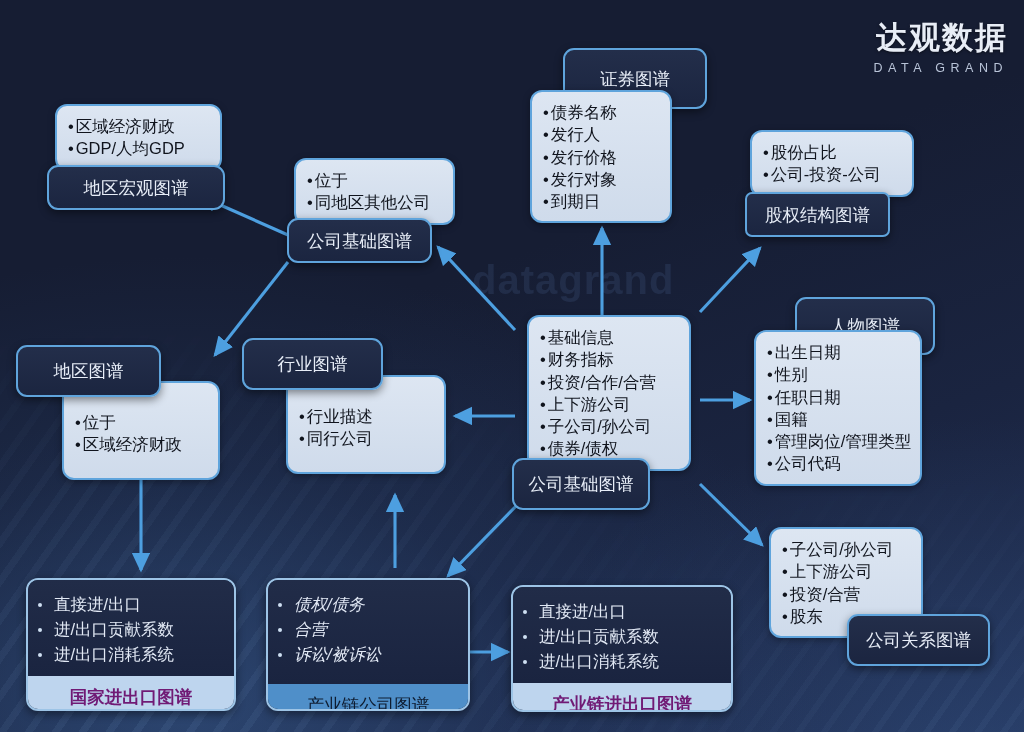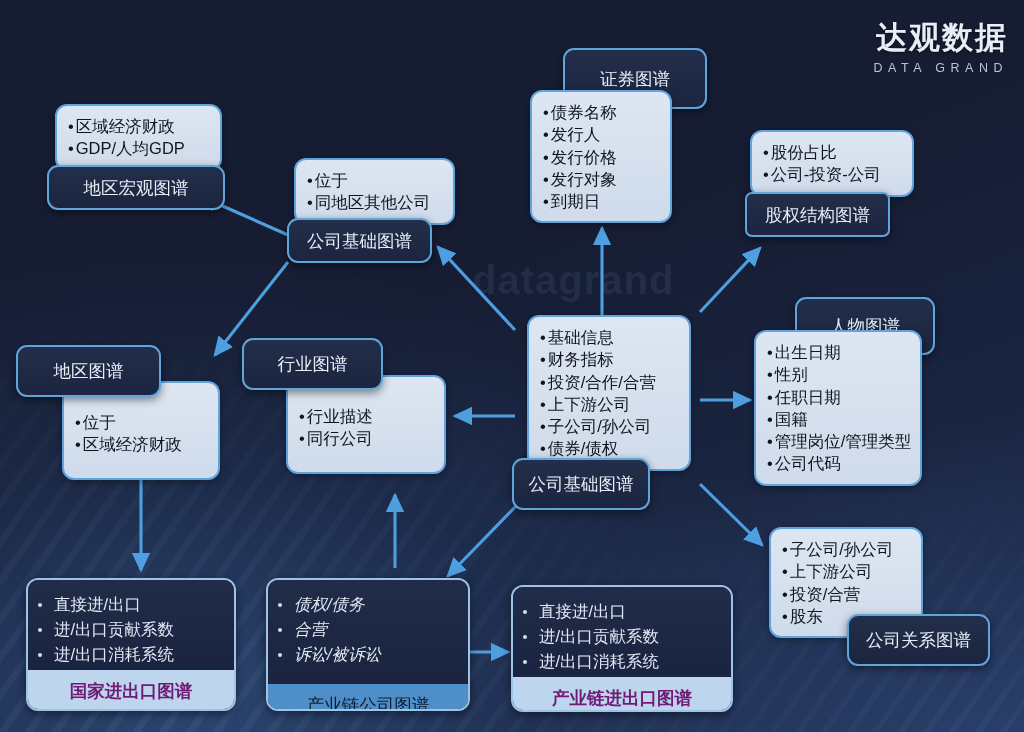--- a/index.html
+++ b/index.html
@@ -80,21 +80,21 @@
   
   .card{
     position:absolute;border:2.5px solid #9dc4e6;border-radius:12px;
     overflow:hidden;box-sizing:border-box;
     box-shadow:0 3px 10px rgba(0,0,0,.45);
     background:#1a2440;
   }
   .card .body{
     background:linear-gradient(180deg,#212c48 0%,#1a2440 100%);
     color:#e2e9f5;font-size:16.5px;line-height:1.5;
-    padding:12px 10px 4px 26px;box-sizing:border-box;
+    padding:12px 10px 10px 26px;box-sizing:border-box;
   }
   .card .body ul{margin:0;padding:0;list-style:none;}
   .card .body li{white-space:nowrap;position:relative;}
   .card .body li::before{
     content:"";position:absolute;left:-16px;top:11px;
     width:4px;height:4px;border-radius:50%;background:#cfe0f2;
   }
   .card .footer{
     font-size:17.5px;text-align:center;padding:9px 0 10px;
     box-sizing:border-box;white-space:nowrap;

